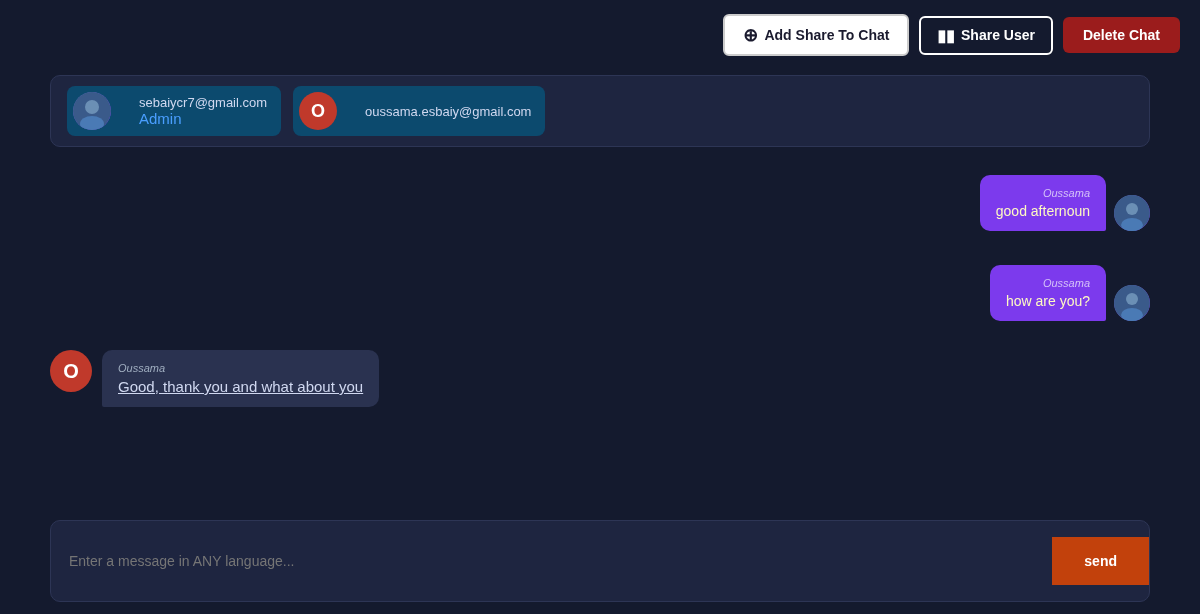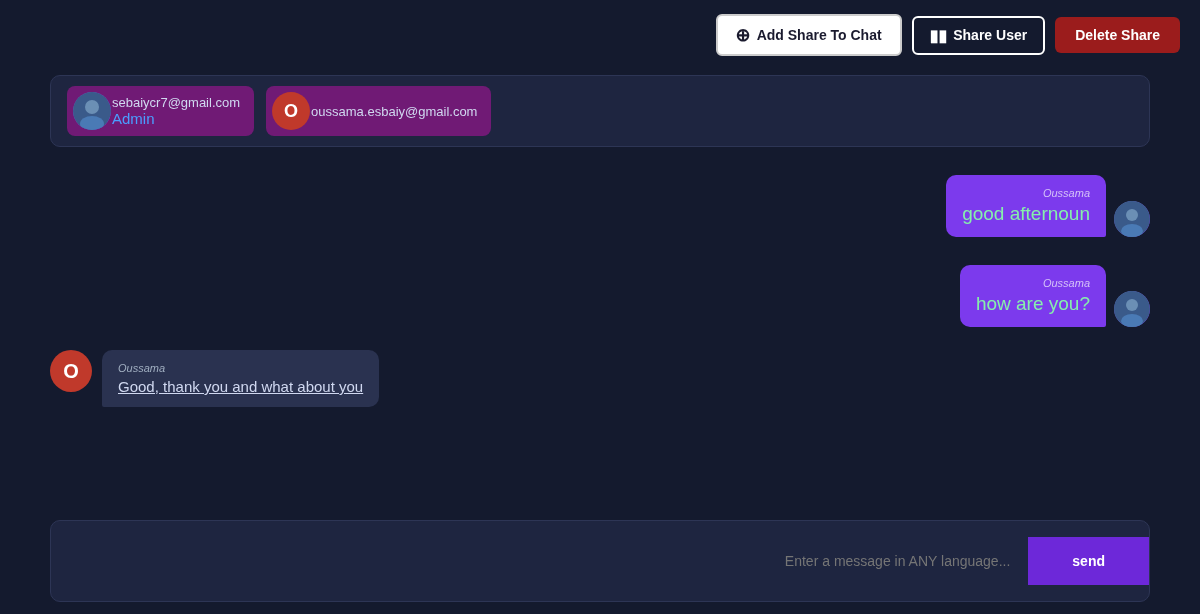--- a/index.html
+++ b/index.html
@@ -79,22 +79,22 @@
       border-radius: 10px;
       padding: 10px 16px;
       display: flex;
       align-items: center;
       gap: 12px;
     }
 
     .participant {
       display: flex;
       align-items: center;
-      gap: 1px;
-      background: #701a75;
+      gap: 28px;
+      background: #0c4a6e;
       border-radius: 8px;
       padding: 6px 14px 6px 6px;
     }
 
     .participant-avatar-img {
       width: 38px;
       height: 38px;
       border-radius: 50%;
       background: linear-gradient(135deg, #4a6fa5, #7c3aed);
       display: flex;
@@ -167,22 +167,22 @@
 
     .msg-sender {
       font-size: 11px;
       color: #d4c0f8;
       font-style: italic;
       margin-bottom: 4px;
       text-align: right;
     }
 
     .msg-text {
-      font-size: 19px;
-      color: #86efac;
+      font-size: 14px;
+      color: #fef9c3;
     }
 
     .avatar-small {
       width: 36px;
       height: 36px;
       border-radius: 50%;
       background: linear-gradient(135deg, #4a6fa5, #7c3aed);
       flex-shrink: 0;
       overflow: hidden;
     }
@@ -249,47 +249,46 @@
     }
 
     .message-input {
       flex: 1;
       background: transparent;
       border: none;
       outline: none;
       color: #7a8ab0;
       font-size: 14px;
       padding: 32px 18px;
-      text-align: right;
     }
 
     .btn-send {
-      background: #6d28d9;
+      background: #c2410c;
       color: #fff;
       border: none;
-      padding: 16px 44px;
+      padding: 16px 32px;
       font-size: 14px;
       font-weight: 600;
       cursor: pointer;
     }
   </style>
 </head>
 <body>
 
 <div class="top-bar">
   <button class="btn-add-user">
     <span class="plus-icon">⊕</span>
     <span>Add Share To Chat</span>
   </button>
   <button class="btn-share-link">
     <span style="font-size:16px;">▮▮</span>
     <span>Share User</span>
   </button>
   <button class="btn-delete-chat">
-    <span>Delete Share</span>
+    <span>Delete Chat</span>
   </button>
 </div>
 
 <div class="participants-bar">
 
   <div class="participant">
     <div class="participant-avatar-img">
       <svg viewBox="0 0 38 38" xmlns="http://www.w3.org/2000/svg">
         <circle cx="19" cy="19" r="19" fill="#3a5a8a"></circle>
         <circle cx="19" cy="15" r="7" fill="#6b8fb5"></circle>

